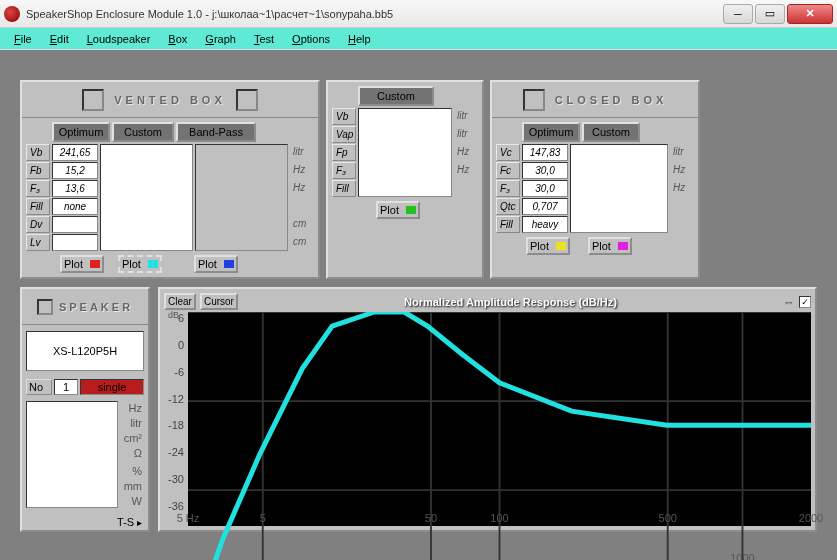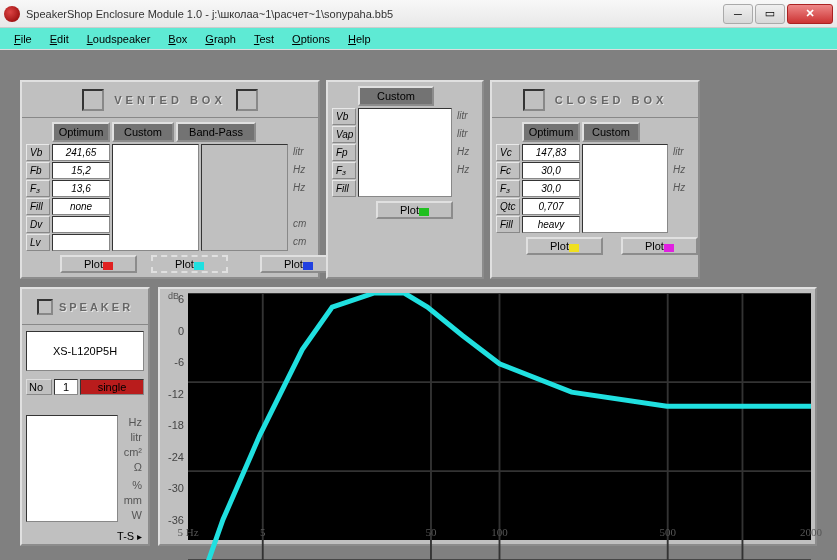--- a/index.html
+++ b/index.html
@@ -23,26 +23,26 @@
 .panel-head { height:36px; background:#c0c0c0; border-bottom:1px solid #888; display:flex; align-items:center; justify-content:center; gap:10px; letter-spacing:4px; color:#666; font-weight:bold; text-shadow:1px 1px 0 #e8e8e8; }
 .panel-head .sq { width:22px; height:22px; background:#c0c0c0; border:2px inset #888; }
 
 .panel-body { padding:4px; }
 .col-head { display:flex; gap:2px; margin-bottom:2px; }
 .col-head div, .btn3d { background:#737373; border:2px outset #e0e0e0; text-align:center; padding:2px 0; }
 .grid { display:flex; gap:2px; }
 .labels, .vals, .unit-col, .cust-col, .bp-col { display:flex; flex-direction:column; gap:1px;font-style:italic; }
 .cell { height:17px; line-height:15px; padding:0 3px; font-size:10px; }
 .lab { background:#c0c0c0; border:1px solid #888; border-top-color:#e8e8e8; border-left-color:#e8e8e8; width:24px; }
-.val { background:#fff; border:1px inset #888; width:58px; text-align:center; }
+.val { background:#fff; border:1px inset #888; width:46px; text-align:center; }
 .unit { width:24px; text-align:left; color:#555; }
 .blank-col { background:#fff; border:1px inset #888; flex:1; min-width:50px; }
 
 .plot-row { display:flex; gap:6px; margin-top:4px; padding-left:34px;}
-.plot-btn { background:#c0c0c0; border:2px outset #e0e0e0; padding:1px 22px; display:inline-flex; align-items:flex-end; gap:0; font-size:10px; }
+.plot-btn { background:#c0c0c0; border:2px outset #e0e0e0; padding:1px 2px; display:inline-flex; align-items:center; gap:7px; font-size:10px; }
 .sw { width:10px; height:8px; display:inline-block; }
 
 .lower { display:flex; gap:8px; }
 .speaker-panel { width:130px; }
 .speaker-panel .panel-head { letter-spacing:3px; font-size:11px; justify-content:center; gap:6px;}
 .spk-body { padding:6px 4px; }
 .spk-name { background:#fff; border:1px inset #888; text-align:center; padding:13px; margin-bottom:8px; }
 .spk-row { display:flex; align-items:center; gap:2px; font-size:10px; }
 .spk-lbl { width:26px; background:#c0c0c0; border:1px outset #ddd; padding:1px 2px; }
 .spk-val { background:#fff; border:1px inset #888; padding:1px 4px; width:24px; text-align:center;}
@@ -51,21 +51,21 @@
 
 .chart-area { flex:1; background:#c0c0c0; border:2px outset #e0e0e0; padding:4px; display:flex; flex-direction:column; }
 .chart-top { display:flex; align-items:center; gap:4px; margin-bottom:2px; }
 .chart-title { flex:1; text-align:center; color:#fff; font-weight:bold; text-shadow:1px 1px 2px #000; }
 .chk { width:12px; height:12px; background:#fff; border:1px inset #888; display:inline-flex;align-items:center;justify-content:center;font-size:9px;}
 
 .plot-surface { flex:1; background:#000; position:relative; margin-left:24px; }
 .y-axis { position:absolute; left:-24px; top:0; bottom:14px; width:22px; display:flex; flex-direction:column; justify-content:space-between; color:#444; font-size:9px; text-align:right; }
 .y-axis div { padding-right:2px; }
 .x-axis { position:absolute; left:0; right:0; bottom:0; height:14px; color:#555; font-size:9px; }
-.x-axis span { position:absolute; transform:translateX(-50%);font-family:Liberation Serif, serif; }
+.x-axis span { position:absolute; transform:translateX(-50%); }
 svg.grid-svg { position:absolute; inset:0 0 14px 0; width:100%; }
 .ylabel { position:absolute; left:-20px; top:-2px; color:#555; font-size:9px;}
 </style>
 </head>
 <body>
 
 <div class="titlebar">
   <div class="app-icon"></div>
   <div class="title">SpeakerShop Enclosure Module 1.0 - j:\школаа~1\расчет~1\sonypaha.bb5</div>
   <div class="win-btns">
@@ -229,21 +229,21 @@
 
 <div class="lower">
 
   <div class="panel speaker-panel">
     <div class="panel-head">
       <div class="sq" style="width:16px;height:16px"></div>
       <span>SPEAKER</span>
     </div>
     <div class="spk-body">
       <div class="spk-name">XS-L120P5H</div>
-      <div class="spk-row" style="margin-bottom:20px">
+      <div class="spk-row" style="margin-bottom:6px">
         <div class="spk-lbl">No</div>
         <div class="spk-val">1</div>
         <div style="flex:1;background:#b91c1c;border:1px inset #888;padding:1px 4px;text-align:center">single</div>
       </div>
       <div style="display:flex;gap:2px">
         <div style="flex:1;background:#fff;border:1px inset #888"></div>
         <div id="spk-units" style="display:flex;flex-direction:column;gap:1px">
               <div class="spk-unit">Hz</div>
               <div class="spk-unit">litr</div>
               <div class="spk-unit">cm²</div>
@@ -252,20 +252,27 @@
               <div class="spk-unit">%</div>
               <div class="spk-unit">mm</div>
               <div class="spk-unit">W</div>
             </div>
       </div>
     </div>
     <div class="ts-foot"><span>T-S</span> ▸</div>
   </div>
 
   <div class="chart-area">
+    <div class="chart-top">
+      <button class="plot-btn">Clear</button>
+      <button class="plot-btn">Cursor</button>
+      <div class="chart-title">Normalized Amplitude Response (dB/Hz)</div>
+      <span style="font-size:12px;color:#444">⇔</span>
+      <span class="chk">✓</span>
+    </div>
     <div class="plot-surface">
       <div class="ylabel">dB</div>
       <div class="y-axis" id="y-axis">
             <div>6</div>
             <div>0</div>
             <div>-6</div>
             <div>-12</div>
             <div>-18</div>
             <div>-24</div>
             <div>-30</div>

